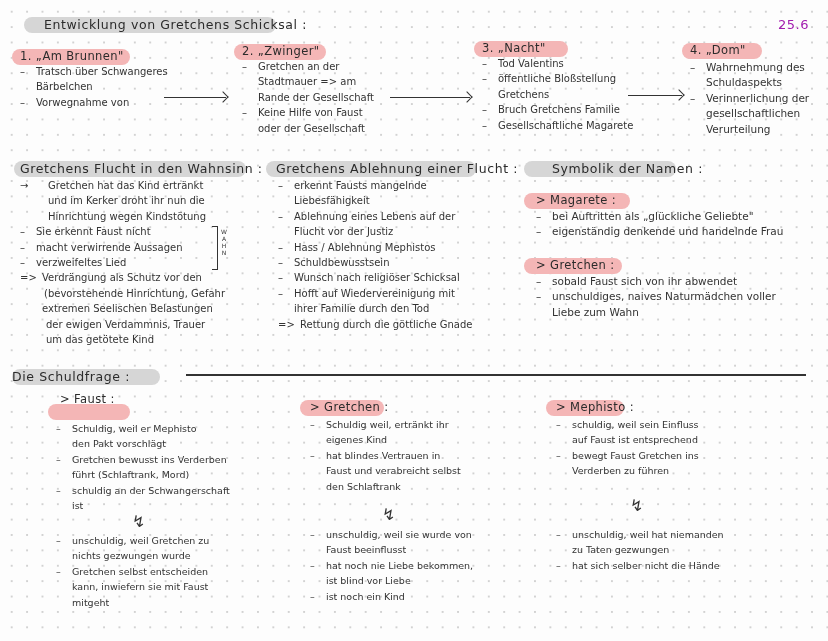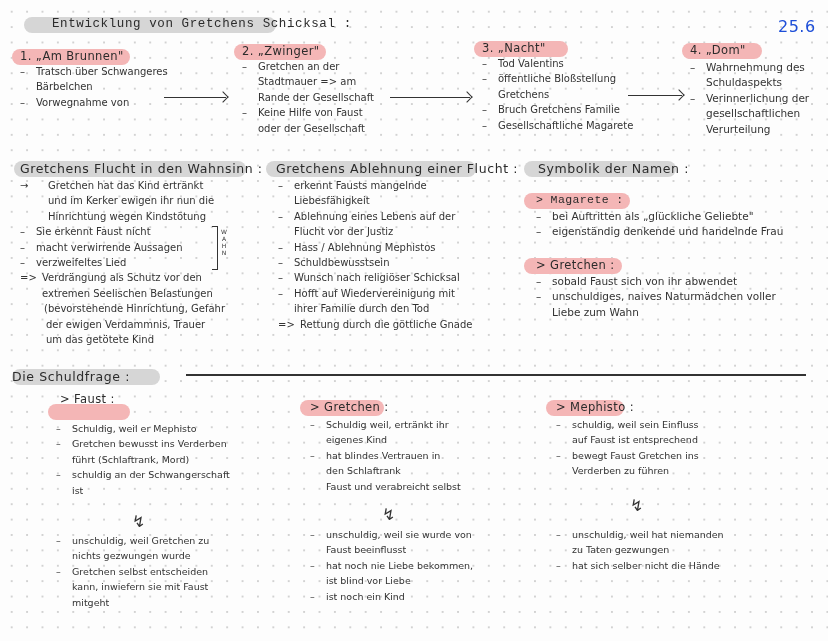--- a/index.html
+++ b/index.html
@@ -29,31 +29,31 @@
   .list li .mk { position:absolute; left:0; top:0; }
   .arrow {
     position:absolute; height:1.4px; background:#333;
   }
   .arrow::after {
     content:""; position:absolute; right:-1px; top:-4px; width:7px; height:7px;
     border-top:1.4px solid #333; border-right:1.4px solid #333; transform:rotate(45deg);
   }
   .hline { position:absolute; height:1.6px; background:#333; }
   .bolt { position:absolute; font-size:16px; color:#333; }
-  .date { position:absolute; font-size:16px; letter-spacing:0.5px; color:#1d4ed8; }
+  .date { position:absolute; font-size:13px; letter-spacing:0.5px; color:#a21caf; }
   .bracket { position:absolute; border:1.3px solid #333; border-left:none; width:5px; }
   .vtext { position:absolute; font-size:6px; line-height:7px; width:8px; text-align:center; color:#333; }
 </style>
 </head>
 <body>
 
 <div class="date" style="left:778px; top:17px;">25.6</div>
 
 <div class="pill-gray" style="left:24px; top:17px; width:252px;"></div>
-<div class="heading" style="left:52px; top:17px;font-family:Liberation Mono, monospace;">Entwicklung von Gretchens Schicksal :</div>
+<div class="heading" style="left:44px; top:17px;">Entwicklung von Gretchens Schicksal :</div>
 
 <div class="pill-pink" style="left:12px; top:49px; width:118px;"></div>
 <div class="sub" style="left:20px; top:49px;">1. „Am Brunnen"</div>
 <ul class="list" style="left:20px; top:64px;">
   <li><span class="mk">–</span><span>Tratsch über Schwangeres</span></li>
   <li><span>Bärbelchen</span></li>
   <li><span class="mk">–</span><span>Vorwegnahme von</span></li>
 </ul>
 <div class="arrow" style="left:164px; top:97px; width:62px;"></div>
 
@@ -86,28 +86,28 @@
   <li><span>Schuldaspekts</span></li>
   <li><span class="mk">–</span><span>Verinnerlichung der</span></li>
   <li><span>gesellschaftlichen</span></li>
   <li><span>Verurteilung</span></li>
 </ul>
 
 <div class="pill-gray" style="left:14px; top:161px; width:232px;"></div>
 <div class="heading" style="left:20px; top:161px;">Gretchens Flucht in den Wahnsinn :</div>
 <ul class="list" style="left:20px; top:178px;">
   <li><span class="mk">→</span><span style="padding-left:12px">Gretchen hat das Kind ertränkt</span></li>
-  <li><span style="padding-left:12px">und im Kerker ewigen ihr nun die</span></li>
+  <li><span style="padding-left:12px">und im Kerker droht ihr nun die</span></li>
   <li><span style="padding-left:12px">Hinrichtung wegen Kindstötung</span></li>
   <li><span class="mk">–</span><span>Sie erkennt Faust nicht</span></li>
   <li><span class="mk">–</span><span>macht verwirrende Aussagen</span></li>
   <li><span class="mk">–</span><span>verzweifeltes Lied</span></li>
   <li><span class="mk">=&gt;</span><span style="padding-left:6px">Verdrängung als Schutz vor den</span></li>
+  <li><span style="padding-left:8px">(bevorstehende Hinrichtung, Gefahr</span></li>
   <li><span style="padding-left:6px">extremen Seelischen Belastungen</span></li>
-  <li><span style="padding-left:8px">(bevorstehende Hinrichtung, Gefahr</span></li>
   <li><span style="padding-left:10px">der ewigen Verdammnis, Trauer</span></li>
   <li><span style="padding-left:10px">um das getötete Kind</span></li>
 </ul>
 <div class="bracket" style="left:212px; top:226px; height:42px;"></div>
 <div class="vtext" style="left:220px; top:228px;">
   <span>W<br>A<br>H<br>N</span>
 </div>
 
 <div class="pill-gray" style="left:266px; top:161px; width:210px;"></div>
 <div class="heading" style="left:276px; top:161px;">Gretchens Ablehnung einer Flucht :</div>
@@ -118,24 +118,24 @@
   <li><span>Flucht vor der Justiz</span></li>
   <li><span class="mk">–</span><span>Hass / Ablehnung Mephistos</span></li>
   <li><span class="mk">–</span><span>Schuldbewusstsein</span></li>
   <li><span class="mk">–</span><span>Wunsch nach religiöser Schicksal</span></li>
   <li><span class="mk">–</span><span>Hofft auf Wiedervereinigung mit</span></li>
   <li><span>ihrer Familie durch den Tod</span></li>
   <li><span class="mk">=&gt;</span><span style="padding-left:6px">Rettung durch die göttliche Gnade</span></li>
 </ul>
 
 <div class="pill-gray" style="left:524px; top:161px; width:152px;"></div>
-<div class="heading" style="left:538px; top:161px;">Symbolik der Namen :</div>
+<div class="heading" style="left:552px; top:161px;">Symbolik der Namen :</div>
 
 <div class="pill-pink" style="left:524px; top:193px; width:106px;"></div>
-<div class="sub" style="left:536px; top:193px;font-family:Liberation Mono, monospace;">&gt; Magarete :</div>
+<div class="sub" style="left:536px; top:193px;">&gt; Magarete :</div>
 <ul class="list" style="left:536px; top:209px; font-size:10.5px;">
   <li><span class="mk">–</span><span>bei Auftritten als „glückliche Geliebte"</span></li>
   <li><span class="mk">–</span><span>eigenständig denkende und handelnde Frau</span></li>
 </ul>
 
 <div class="pill-pink" style="left:524px; top:258px; width:98px;"></div>
 <div class="sub" style="left:536px; top:258px;">&gt; Gretchen :</div>
 <ul class="list" style="left:536px; top:274px; font-size:10.5px;">
   <li><span class="mk">–</span><span>sobald Faust sich von ihr abwendet</span></li>
   <li><span class="mk">–</span><span>unschuldiges, naives Naturmädchen voller</span></li>
@@ -143,42 +143,43 @@
 </ul>
 
 <div class="pill-gray" style="left:12px; top:369px; width:148px;"></div>
 <div class="heading" style="left:12px; top:369px;">Die Schuldfrage :</div>
 <div class="hline" style="left:186px; top:374px; width:620px;"></div>
 
 <div class="pill-pink" style="left:48px; top:404px; width:82px;"></div>
 <div class="sub" style="left:60px; top:392px;">&gt; Faust :</div>
 <ul class="list" style="left:56px; top:421px; font-size:9.5px;">
   <li><span class="mk">–</span><span>Schuldig, weil er Mephisto</span></li>
+  <li><span>den Pakt vorschlägt</span></li>
   <li><span class="mk">–</span><span>Gretchen bewusst ins Verderben</span></li>
   <li><span>führt (Schlaftrank, Mord)</span></li>
   <li><span class="mk">–</span><span>schuldig an der Schwangerschaft</span></li>
   <li><span>ist</span></li>
 </ul>
 <div class="bolt" style="left:132px; top:512px;">↯</div>
 <ul class="list" style="left:56px; top:533px; font-size:9.5px;">
   <li><span class="mk">–</span><span>unschuldig, weil Gretchen zu</span></li>
   <li><span>nichts gezwungen wurde</span></li>
   <li><span class="mk">–</span><span>Gretchen selbst entscheiden</span></li>
   <li><span>kann, inwiefern sie mit Faust</span></li>
   <li><span>mitgeht</span></li>
 </ul>
 
 <div class="pill-pink" style="left:300px; top:400px; width:84px;"></div>
 <div class="sub" style="left:310px; top:400px;">&gt; Gretchen :</div>
 <ul class="list" style="left:310px; top:417px; font-size:9.5px;">
   <li><span class="mk">–</span><span>Schuldig weil, ertränkt ihr</span></li>
   <li><span>eigenes Kind</span></li>
   <li><span class="mk">–</span><span>hat blindes Vertrauen in</span></li>
+  <li><span>Faust und verabreicht selbst</span></li>
   <li><span>den Schlaftrank</span></li>
-  <li><span>Faust und verabreicht selbst</span></li>
 </ul>
 <div class="bolt" style="left:382px; top:505px;">↯</div>
 <ul class="list" style="left:310px; top:527px; font-size:9.5px;">
   <li><span class="mk">–</span><span>unschuldig, weil sie wurde von</span></li>
   <li><span>Faust beeinflusst</span></li>
   <li><span class="mk">–</span><span>hat noch nie Liebe bekommen,</span></li>
   <li><span>ist blind vor Liebe</span></li>
   <li><span class="mk">–</span><span>ist noch ein Kind</span></li>
 </ul>
 

